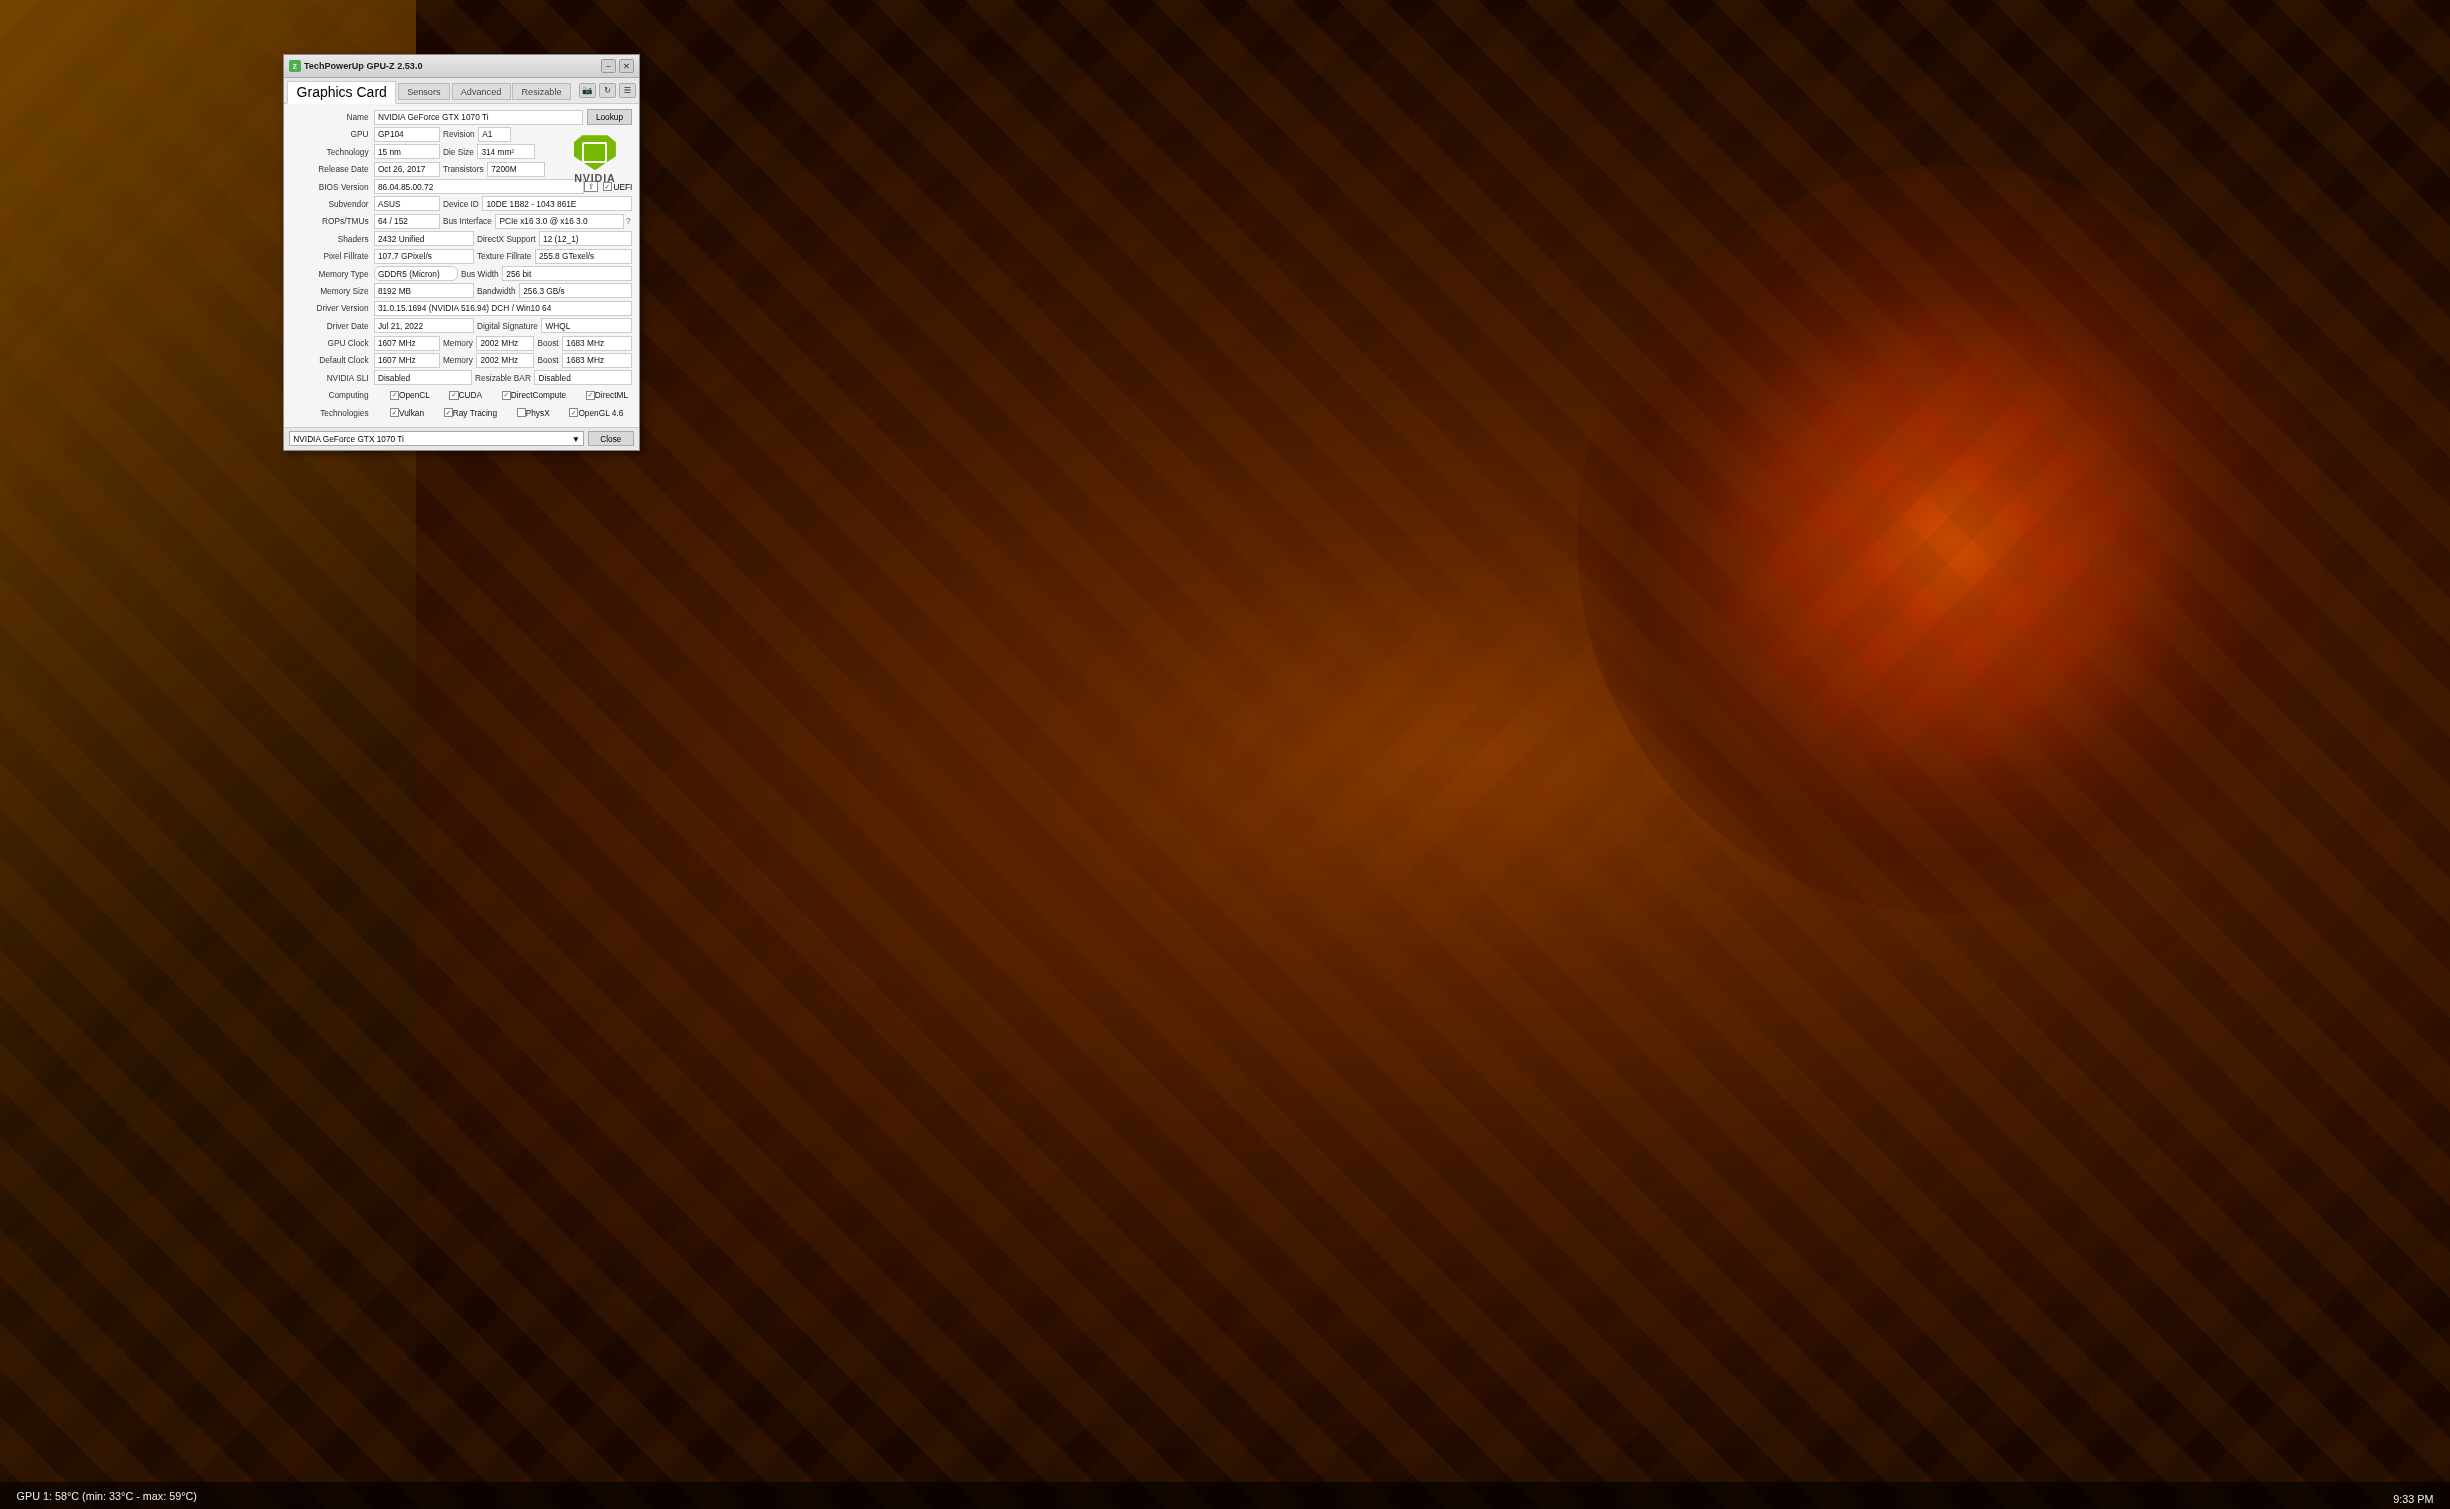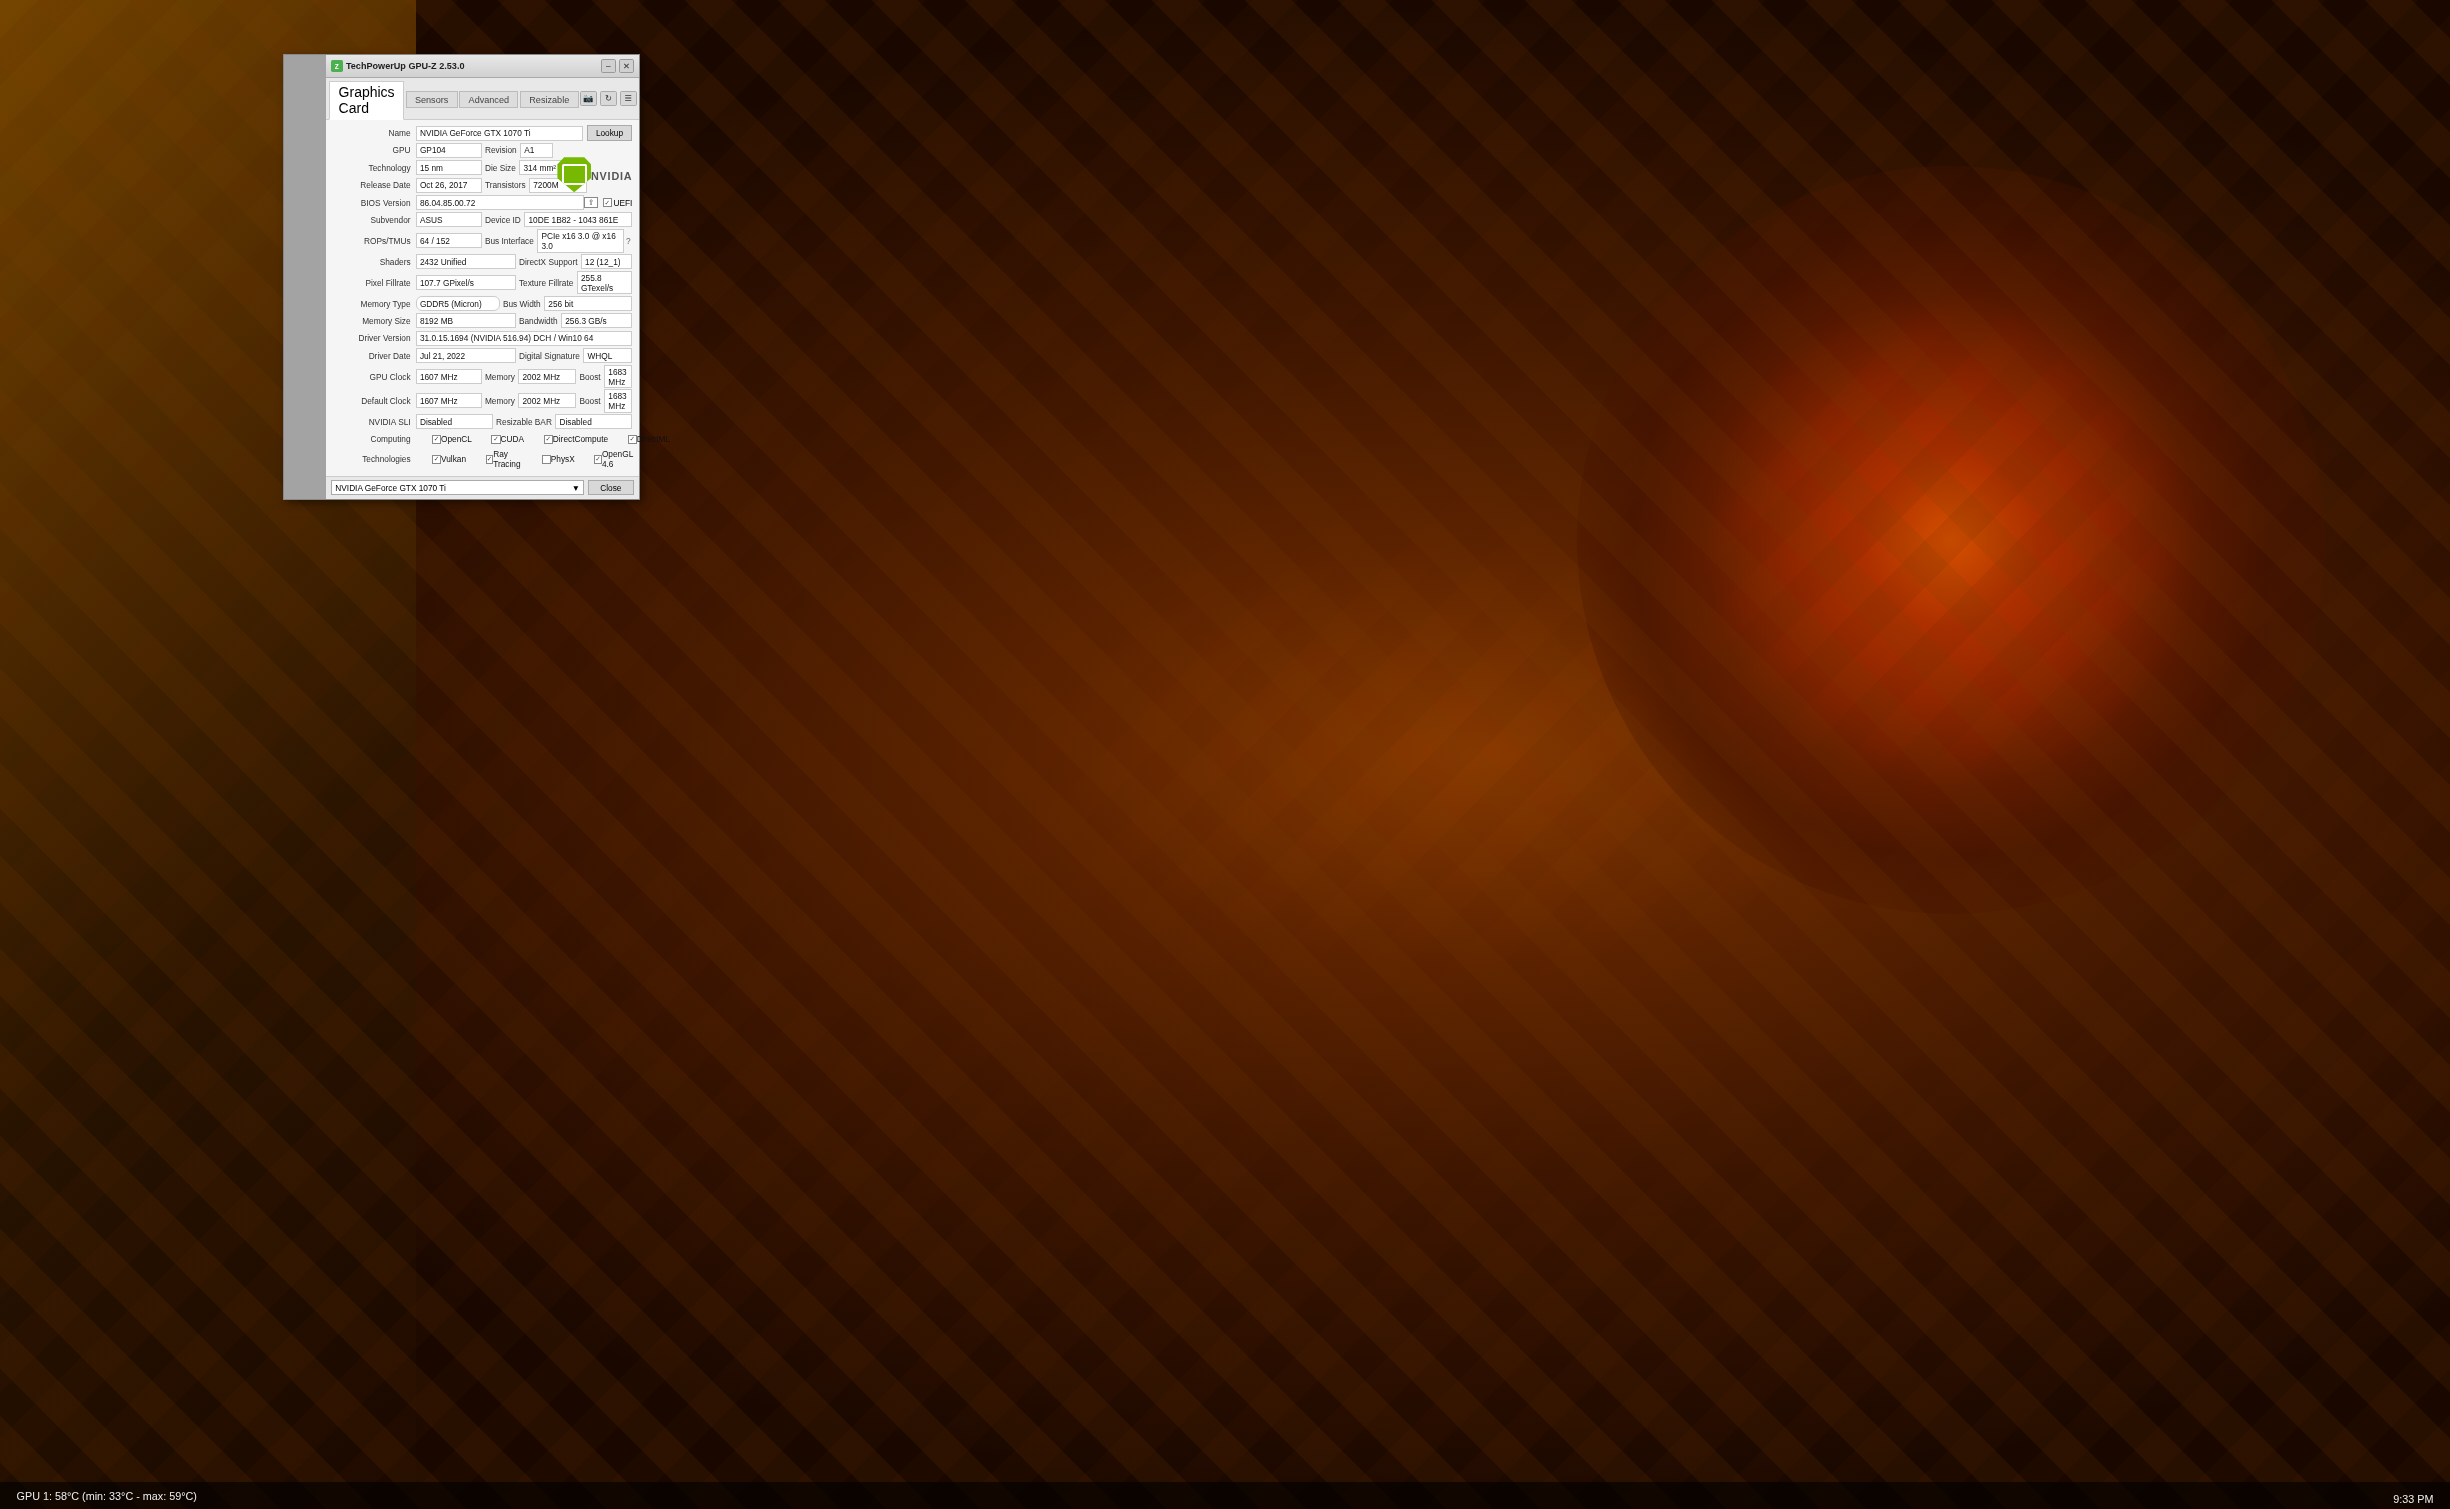--- a/index.html
+++ b/index.html
@@ -58,24 +58,23 @@
       height: 1509px;
       background: linear-gradient(135deg, #8B5500 0%, #5C3300 30%, #2a1500 60%, #1a0800 100%);
       opacity: 0.8;
     }
 
     .gpu-z-window {
       position: absolute;
       left: 283px;
       top: 54px;
       width: 357px;
-      background: #a3a3a3;
+      background: #fdba74;
       border: 0.8px solid #888;
       box-shadow: 2.5px 2.5px 8.3px rgba(0,0,0,0.5);
-      padding-left: 42px;
     }
 
     .title-bar {
       background: linear-gradient(to bottom, #e8e8e8, #d0d0d0);
       height: 23px;
       display: flex;
       align-items: center;
       justify-content: space-between;
       padding: 0 5px;
       border-bottom: 0.8px solid #aaa;
@@ -229,21 +228,21 @@
       align-items: center;
     }
 
     .nvidia-logo-area {
       position: absolute;
       right: 6.6px;
       top: 29px;
       width: 75px;
       height: 54px;
       display: flex;
-      flex-direction: row;
+      flex-direction: column;
       align-items: center;
       justify-content: center;
     }
 
     .nvidia-shield {
       width: 42px;
       height: 35px;
       background: #76b900;
       clip-path: polygon(20% 0%, 80% 0%, 100% 20%, 100% 60%, 50% 100%, 0% 60%, 0% 20%);
       display: flex;

